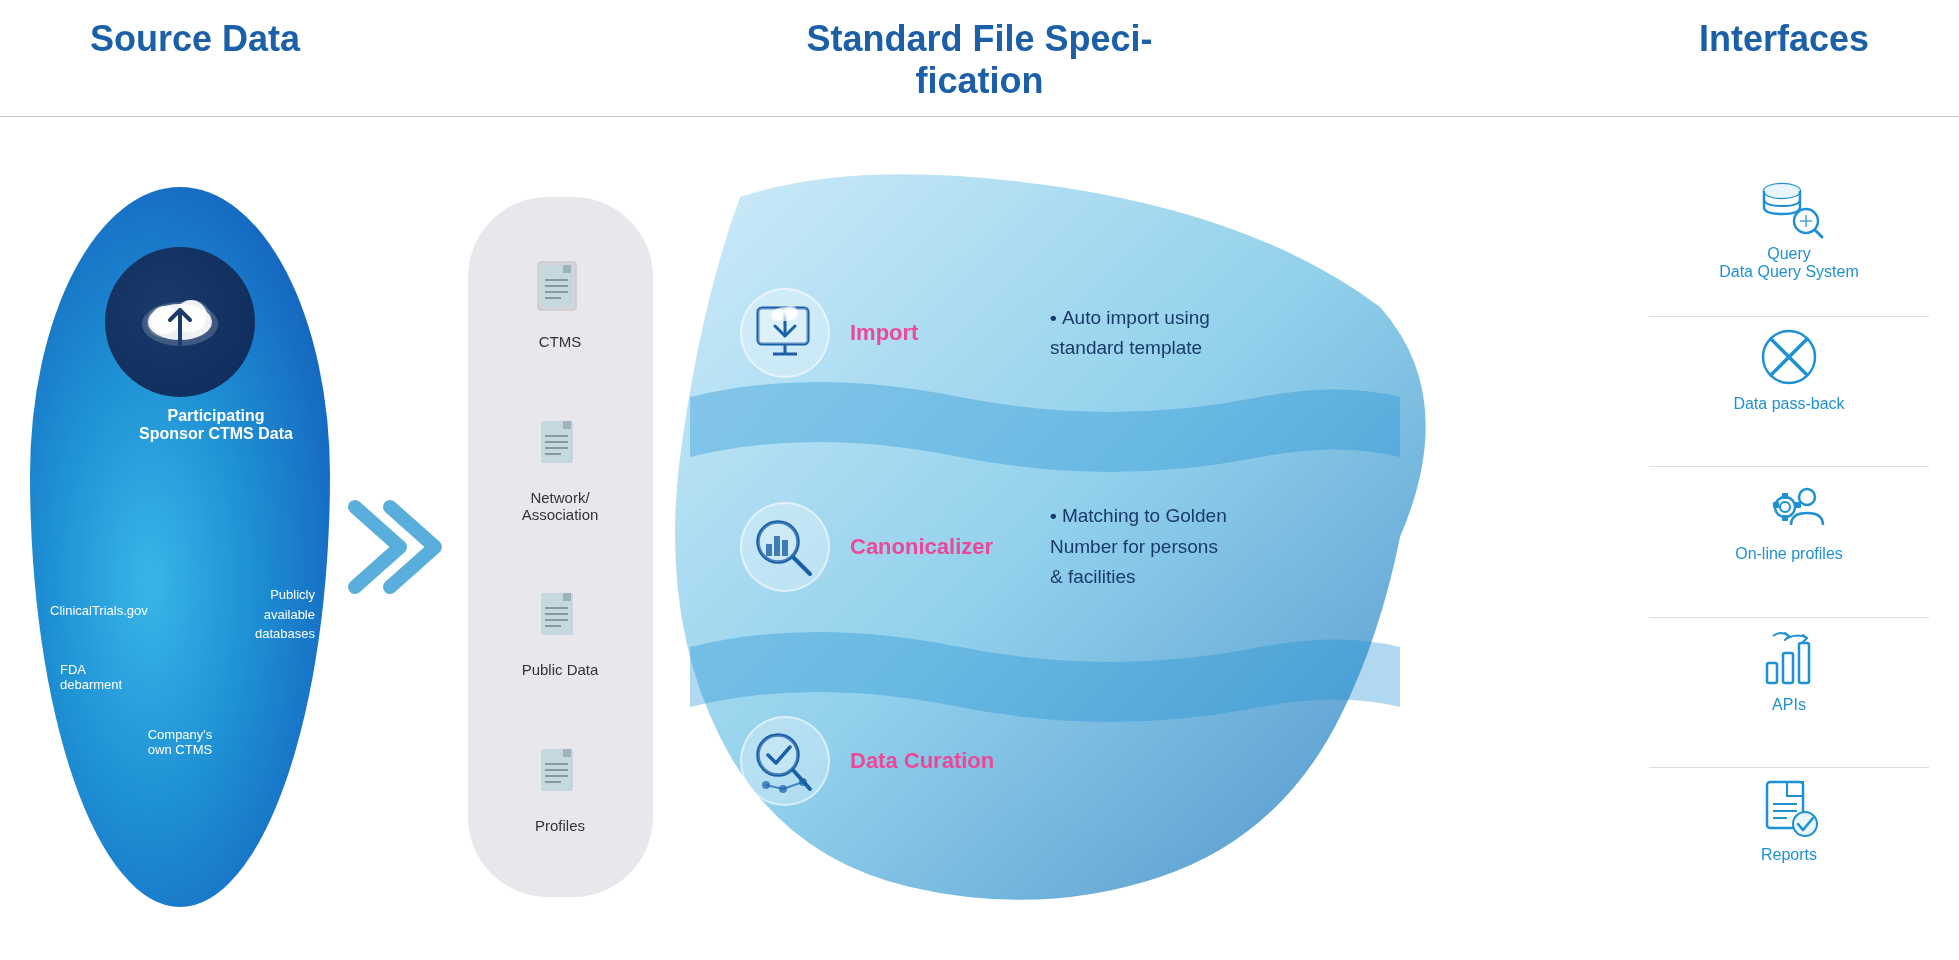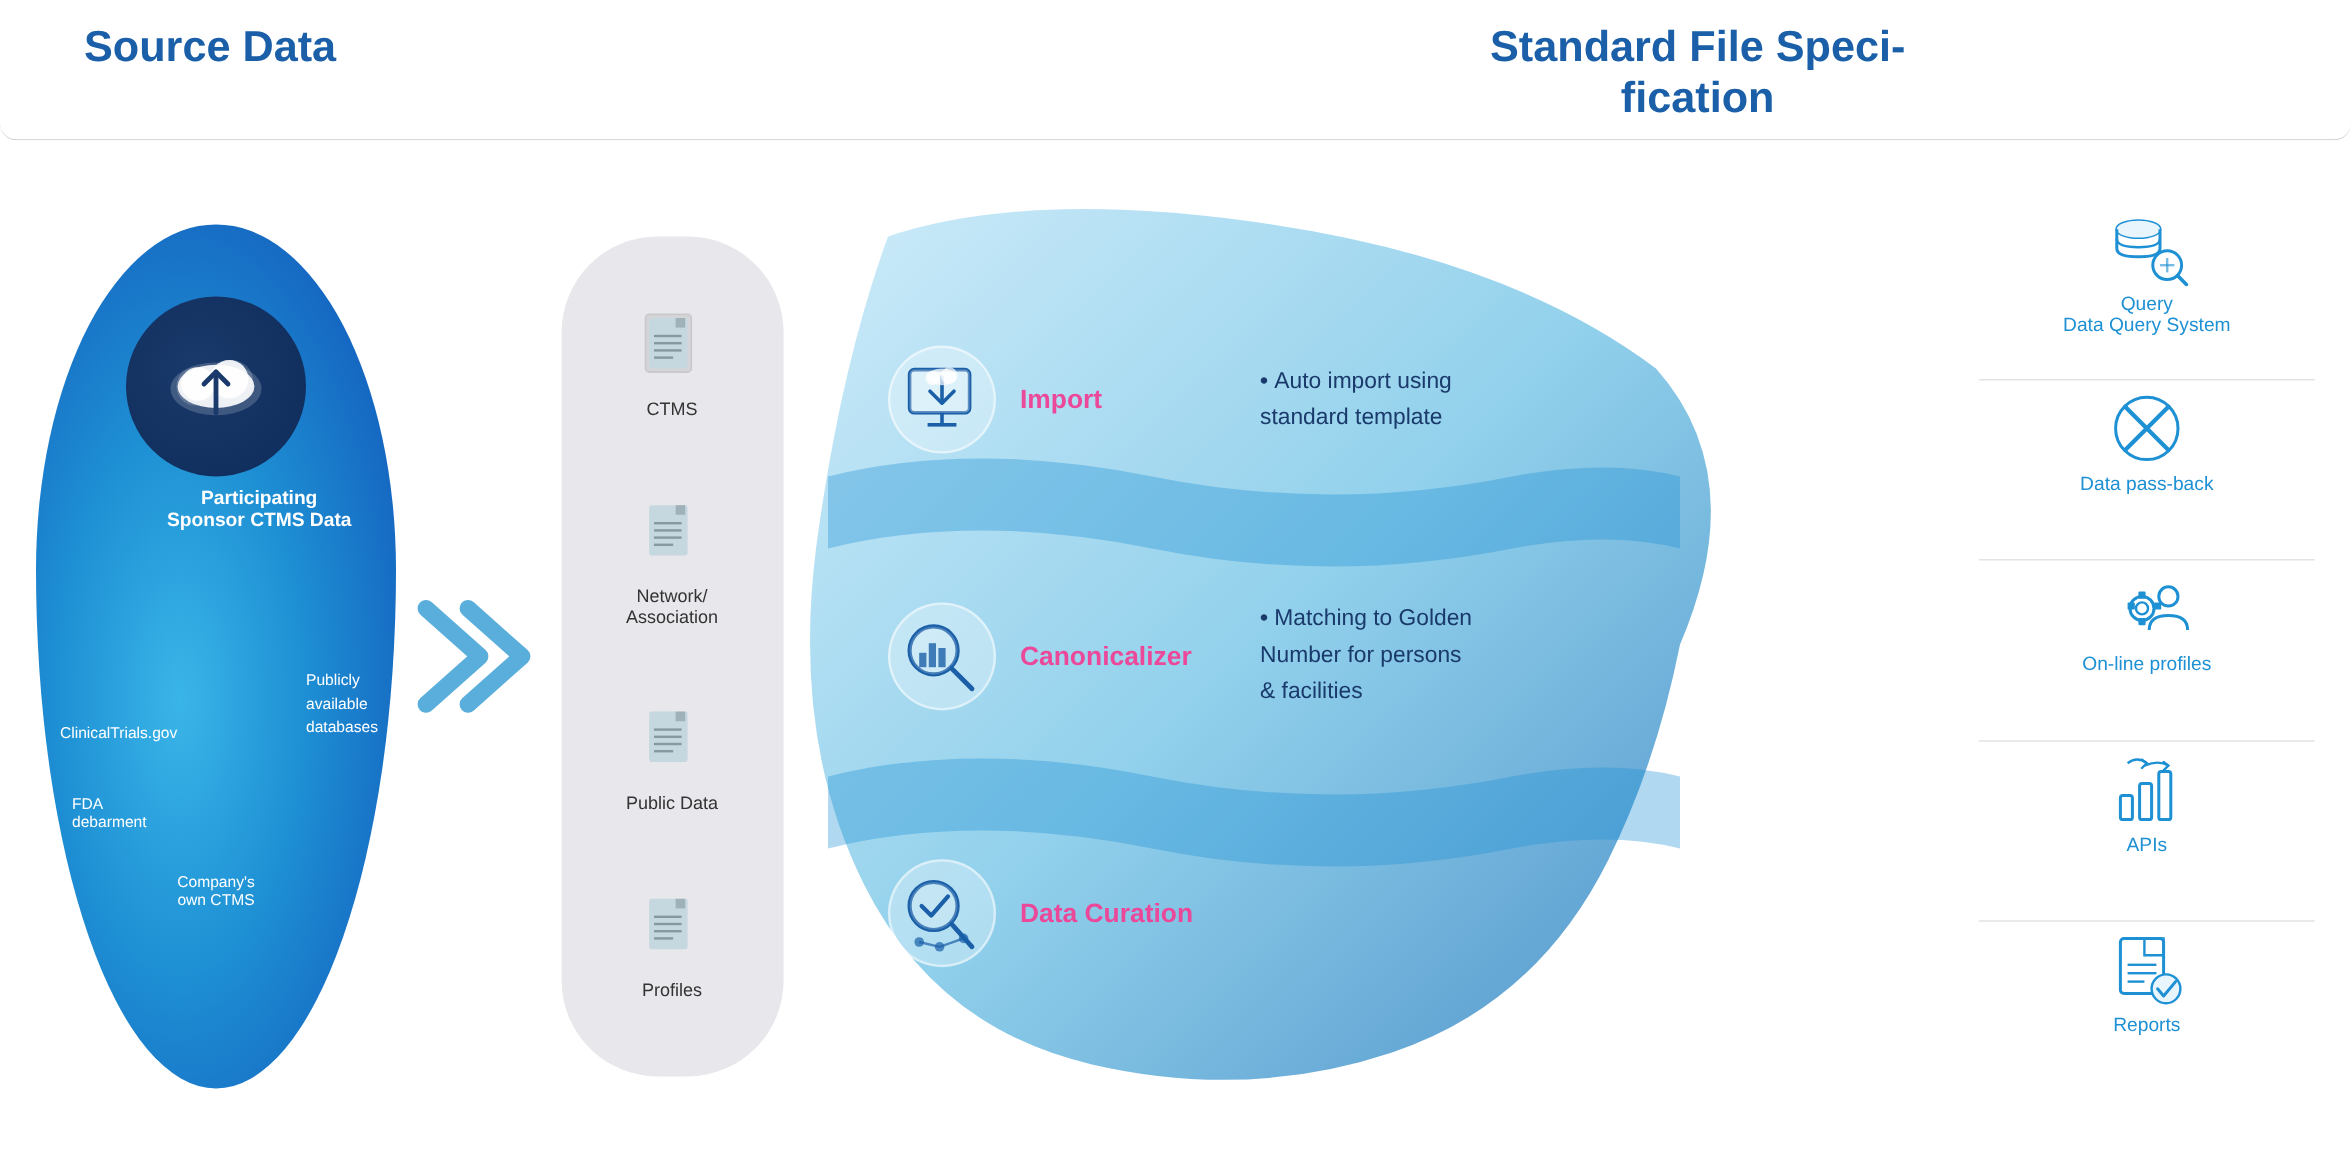--- a/index.html
+++ b/index.html
@@ -9,28 +9,27 @@
       width: 1959px;
       height: 960px;
       overflow: hidden;
       position: relative;
     }
 
     
     .header-row {
       display: flex;
       width: 100%;
-      padding: 0 40px;
+      padding: 0 60px;
       padding-top: 18px;
       align-items: flex-start;
       border-bottom: 1.5px solid #ccc;
       padding-bottom: 14px;
       position: relative;
       z-index: 10;
-      border-radius: 14px;
     }
     .header-col {
       flex: 1;
       text-align: center;
     }
     .header-col.left { text-align: left; padding-left: 30px; }
     .header-col.right { text-align: right; padding-right: 30px; }
     .header-title {
       font-size: 36px;
       font-weight: 700;
@@ -218,25 +217,25 @@
       color: #fff;
       font-size: 16px;
       font-weight: 600;
       text-align: center;
       white-space: nowrap;
       margin-left: 36px;
     }
 
     .publicly-label {
       position: absolute;
-      top: 370px;
+      top: 398px;
       right: 15px;
       color: #fff;
       font-size: 13px;
-      text-align: left;
+      text-align: right;
       line-height: 1.5;
     }
 
     .clinicaltrials-label {
       position: absolute;
       top: 416px;
       left: 20px;
       color: #fff;
       font-size: 13px;
       text-align: left;
@@ -264,20 +263,23 @@
   </style>
 </head>
 <body>
 
 <div class="header-row">
   <div class="header-col left">
     <span class="header-title">Source Data</span>
   </div>
   <div class="header-col" style="flex:1.2">
     <span class="header-title center">Standard File Speci-<br>fication</span>
+  </div>
+  <div class="header-col right">
+    <span class="header-title">Interfaces</span>
   </div>
 </div>
 
 <div class="main">
 
   <div class="source-data-section">
     <div class="blob-outer">
 
       <div class="cloud-circle">
         <svg width="90" height="80" viewBox="0 0 90 80">

